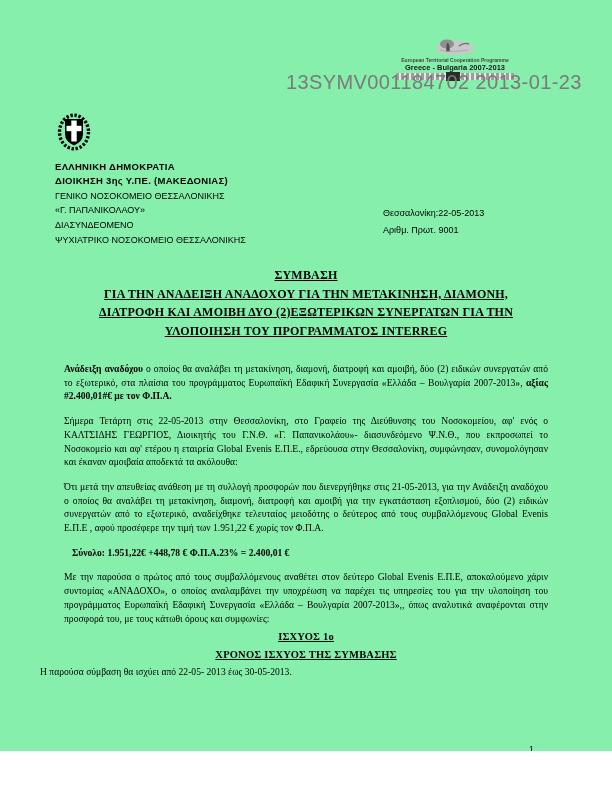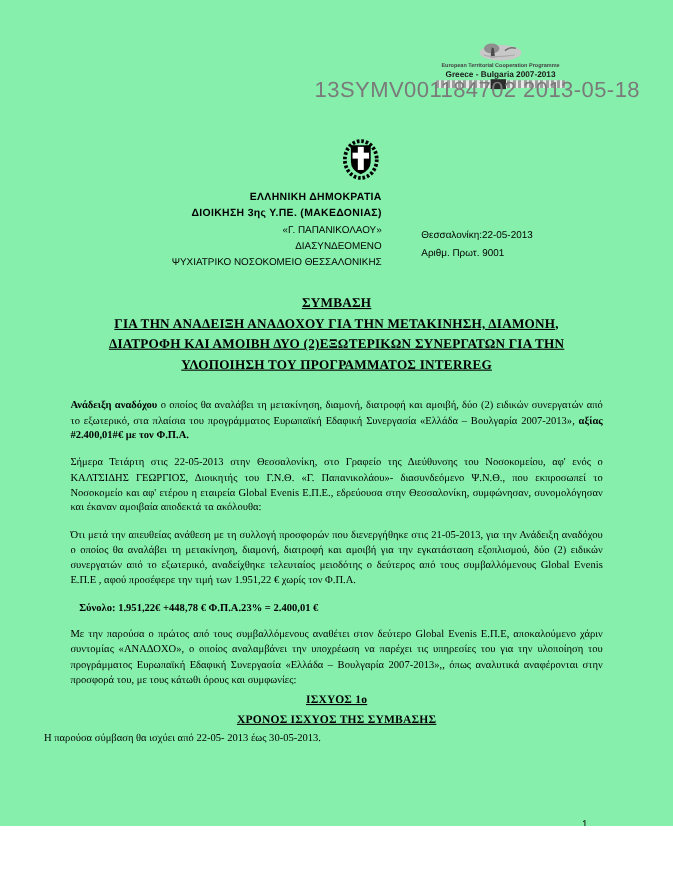--- a/index.html
+++ b/index.html
@@ -21,21 +21,21 @@
   .logo-line1 { font-family:"Liberation Sans", sans-serif; font-size:5px; font-weight:bold; color:#444; white-space:nowrap; }
   .logo-line2 { font-family:"Liberation Sans", sans-serif; font-size:7.5px; font-weight:bold; color:#181818; white-space:nowrap; }
   .logo-line3 {
     margin:1px auto 0 auto; width:118px; height:7px; position:relative;
     background:repeating-linear-gradient(90deg,#9c9c9c 0 3px, #e8e8e8 3px 5px);
   }
   .logo-flag { position:absolute; left:50px; top:-1px; width:14px; height:9px; background:#2b2b2b; }
 
   
   .gov-header {
-    position:absolute; left:55px; top:125px; width:292px; text-align:right;
+    position:absolute; left:55px; top:112px; width:292px; text-align:left;
     font-family:"Liberation Sans", sans-serif; font-size:9px; line-height:14.6px; color:#000;
   }
   .gov-header .emblem { margin-bottom:3px; }
   .gov-bold { font-weight:bold; font-size:9.5px; letter-spacing:0.3px; }
 
   
   .date-block {
     position:absolute; left:383px; top:205px;
     font-family:"Liberation Sans", sans-serif; font-size:9px; line-height:17px;
   }
@@ -84,31 +84,32 @@
       <path d="M25 10 q5 -4 10 -2" stroke="#6f6f6f" stroke-width="1.4" fill="none"></path>
       <path d="M6 14 q8 3 28 0" stroke="#aaaaaa" stroke-width="1" fill="none"></path>
     </svg>
     <div class="logo-line1">European Territorial Cooperation Programme</div>
     <div class="logo-line2">Greece - Bulgaria 2007-2013</div>
     <div class="logo-line3">
       <span class="logo-flag"></span>
     </div>
   </div>
 
-  <div class="watermark">13SYMV001184702 2013-05-18</div>
+  <div class="watermark">13SYMV001184702 2013-01-23</div>
 
   <div class="gov-header">
     <svg class="emblem" width="38" height="40" viewBox="0 0 38 40">
       <ellipse cx="19" cy="20" rx="14.5" ry="16.8" fill="none" stroke="#000" stroke-width="3.4" stroke-dasharray="2.4 1.7"></ellipse>
       <path d="M10 7 L28 7 L28 22 Q28 29.5 19 33.5 Q10 29.5 10 22 Z" fill="#000"></path>
       <rect x="16.3" y="8.5" width="5.4" height="21" fill="#fff"></rect>
       <rect x="11.5" y="13.8" width="15" height="5.4" fill="#fff"></rect>
     </svg>
     <div class="gov-bold">ΕΛΛΗΝΙΚΗ  ΔΗΜΟΚΡΑΤΙΑ</div>
     <div class="gov-bold">ΔΙΟΙΚΗΣΗ 3ης Υ.ΠΕ. (ΜΑΚΕΔΟΝΙΑΣ)</div>
+    <div>ΓΕΝΙΚΟ ΝΟΣΟΚΟΜΕΙΟ ΘΕΣΣΑΛΟΝΙΚΗΣ</div>
     <div>«Γ. ΠΑΠΑΝΙΚΟΛΑΟΥ»</div>
     <div>ΔΙΑΣΥΝΔΕΟΜΕΝΟ</div>
     <div>ΨΥΧΙΑΤΡΙΚΟ ΝΟΣΟΚΟΜΕΙΟ ΘΕΣΣΑΛΟΝΙΚΗΣ</div>
   </div>
 
   <div class="date-block">
     <div>Θεσσαλονίκη:22-05-2013</div>
     <div>Αριθμ. Πρωτ. 9001</div>
   </div>
 

